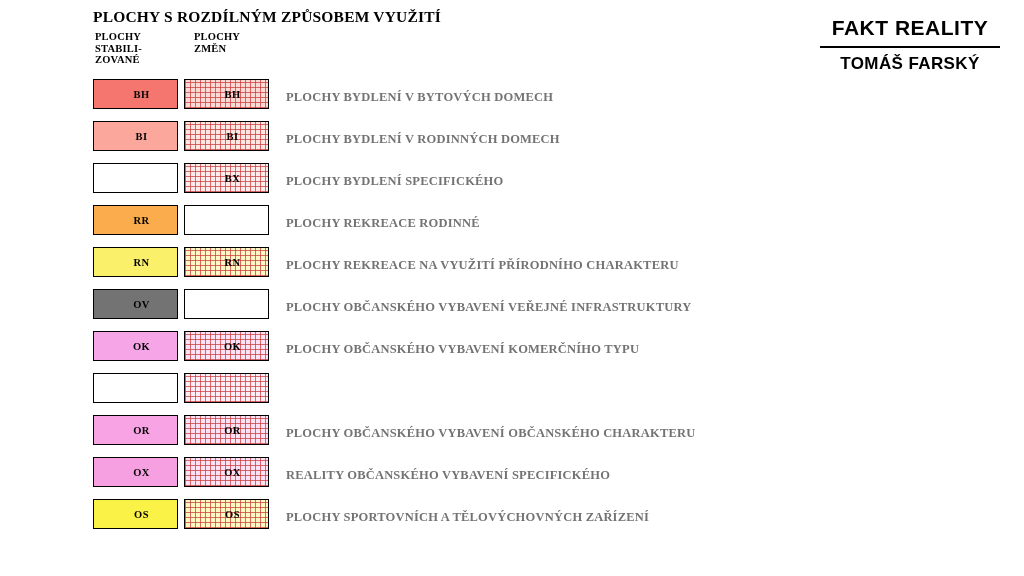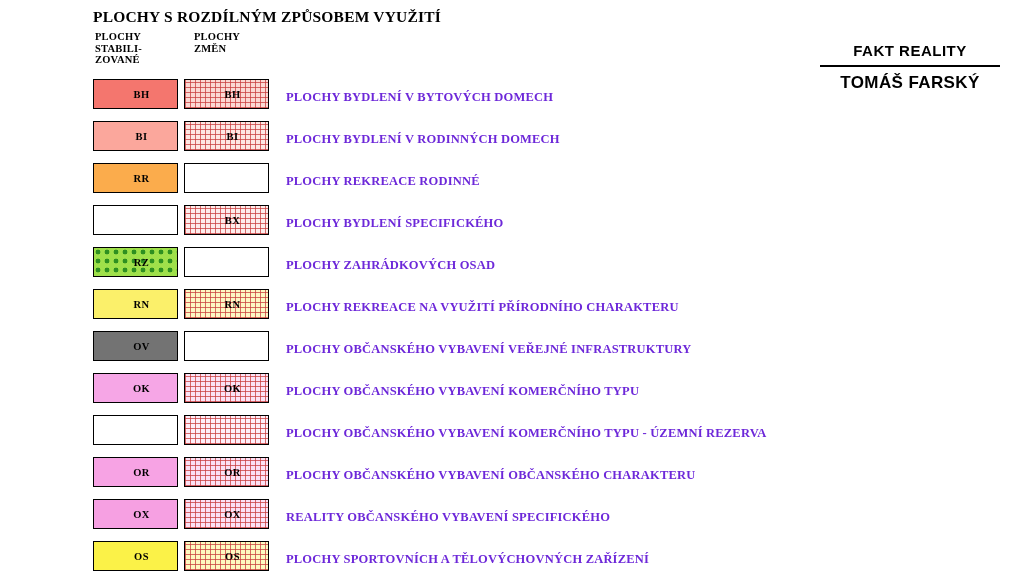--- a/index.html
+++ b/index.html
@@ -43,26 +43,25 @@
   
   #brand {
     position: absolute;
     right: 24px;
     top: 16px;
     width: 180px;
     text-align: center;
     font-family: "Liberation Sans", sans-serif;
   }
   #brand-name {
-    font-size: 15px;
+    font-size: 21px;
     font-weight: bold;
     letter-spacing: 0.5px;
     padding-bottom: 6px;
     white-space: nowrap;
-    margin-top: 26px;
   }
   #brand-divider {
     height: 2px;
     background: #000000;
     width: 100%;
     margin: 0 0 6px 0;
   }
   #brand-person {
     font-size: 17px;
     font-weight: bold;
@@ -127,21 +126,21 @@
   .row-label {
     position: absolute;
     left: 286px;
     top: 50%;
     transform: translateY(-50%);
     font-family: "Liberation Serif", serif;
     font-weight: bold;
     font-size: 12.5px;
     letter-spacing: 0.2px;
     white-space: nowrap;
-    color: #6d28d9;
+    color: #737373;
   }
 </style>
 </head>
 <body>
 
 <div id="legend-title">PLOCHY S ROZDÍLNÝM ZPŮSOBEM VYUŽITÍ</div>
 
 <div class="col-header" id="col-header-stabilized">PLOCHY<br>STABILI-<br>ZOVANÉ</div>
 <div class="col-header" id="col-header-changes">PLOCHY<br>ZMĚN</div>
 
@@ -164,47 +163,38 @@
     <div class="legend-row">
       <div class="swatch stab" style="background: rgb(251, 167, 156);">
         <span class="code">BI</span>
       </div>
       <div class="swatch chng hatched" style="background: rgb(253, 230, 226);">
         <span class="code">BI</span>
       </div>
       <div class="row-label">PLOCHY BYDLENÍ V RODINNÝCH DOMECH</div>
     </div>
     <div class="legend-row">
+      <div class="swatch stab" style="background: rgb(255, 255, 255);">
+        <span class="code"></span>
+      </div>
+      <div class="swatch chng hatched" style="background: rgb(253, 236, 235);">
+        <span class="code">BX</span>
+      </div>
+      <div class="row-label">PLOCHY BYDLENÍ SPECIFICKÉHO</div>
+    </div>
+    <div class="legend-row">
       <div class="swatch stab" style="background: rgb(251, 172, 76);">
         <span class="code">RR</span>
       </div>
       <div class="swatch chng" style="background: rgb(255, 255, 255);">
         <span class="code"></span>
       </div>
       <div class="row-label">PLOCHY REKREACE RODINNÉ</div>
     </div>
     <div class="legend-row">
-      <div class="swatch stab" style="background: rgb(255, 255, 255);">
-        <span class="code"></span>
-      </div>
-      <div class="swatch chng hatched" style="background: rgb(253, 236, 235);">
-        <span class="code">BX</span>
-      </div>
-      <div class="row-label">PLOCHY BYDLENÍ SPECIFICKÉHO</div>
-    </div>
-    <div class="legend-row">
-      <div class="swatch stab dotted" style="background: rgb(159, 224, 74);">
-        <span class="code">RZ</span>
-      </div>
-      <div class="swatch chng" style="background: rgb(255, 255, 255);">
-        <span class="code"></span>
-      </div>
-      <div class="row-label">PLOCHY ZAHRÁDKOVÝCH OSAD</div>
-    </div>
-    <div class="legend-row">
       <div class="swatch stab" style="background: rgb(251, 240, 106);">
         <span class="code">RN</span>
       </div>
       <div class="swatch chng hatched" style="background: rgb(253, 247, 196);">
         <span class="code">RN</span>
       </div>
       <div class="row-label">PLOCHY REKREACE NA VYUŽITÍ PŘÍRODNÍHO CHARAKTERU</div>
     </div>
     <div class="legend-row">
       <div class="swatch stab" style="background: #737373;">
@@ -224,21 +214,20 @@
       </div>
       <div class="row-label">PLOCHY OBČANSKÉHO VYBAVENÍ KOMERČNÍHO TYPU</div>
     </div>
     <div class="legend-row">
       <div class="swatch stab" style="background: rgb(255, 255, 255);">
         <span class="code"></span>
       </div>
       <div class="swatch chng hatched" style="background: rgb(253, 238, 248);">
         <span class="code"></span>
       </div>
-      <div class="row-label">PLOCHY OBČANSKÉHO VYBAVENÍ KOMERČNÍHO TYPU - ÚZEMNÍ REZERVA</div>
     </div>
     <div class="legend-row">
       <div class="swatch stab" style="background: rgb(247, 163, 228);">
         <span class="code">OR</span>
       </div>
       <div class="swatch chng hatched" style="background: rgb(251, 225, 244);">
         <span class="code">OR</span>
       </div>
       <div class="row-label">PLOCHY OBČANSKÉHO VYBAVENÍ OBČANSKÉHO CHARAKTERU</div>
     </div>

